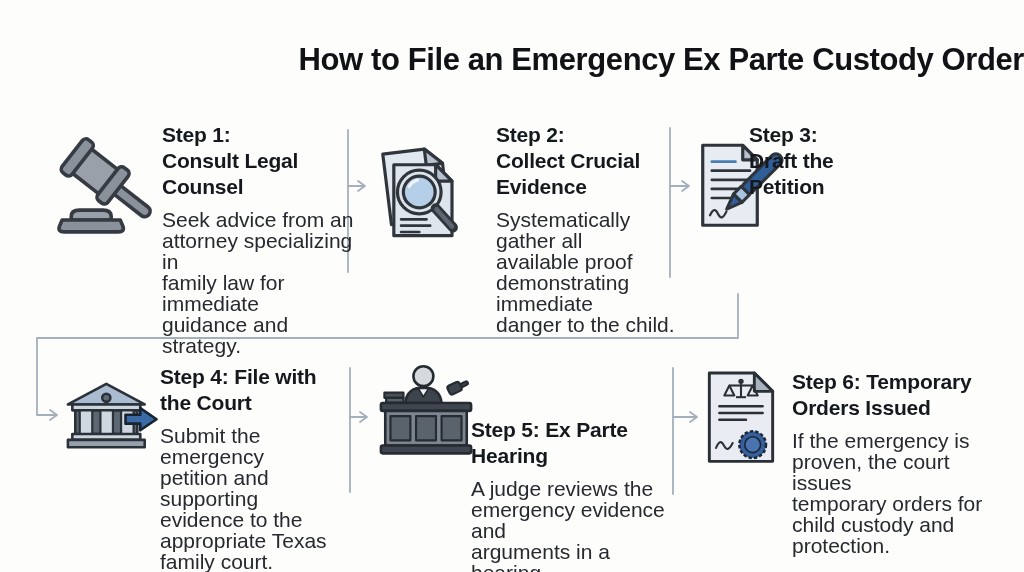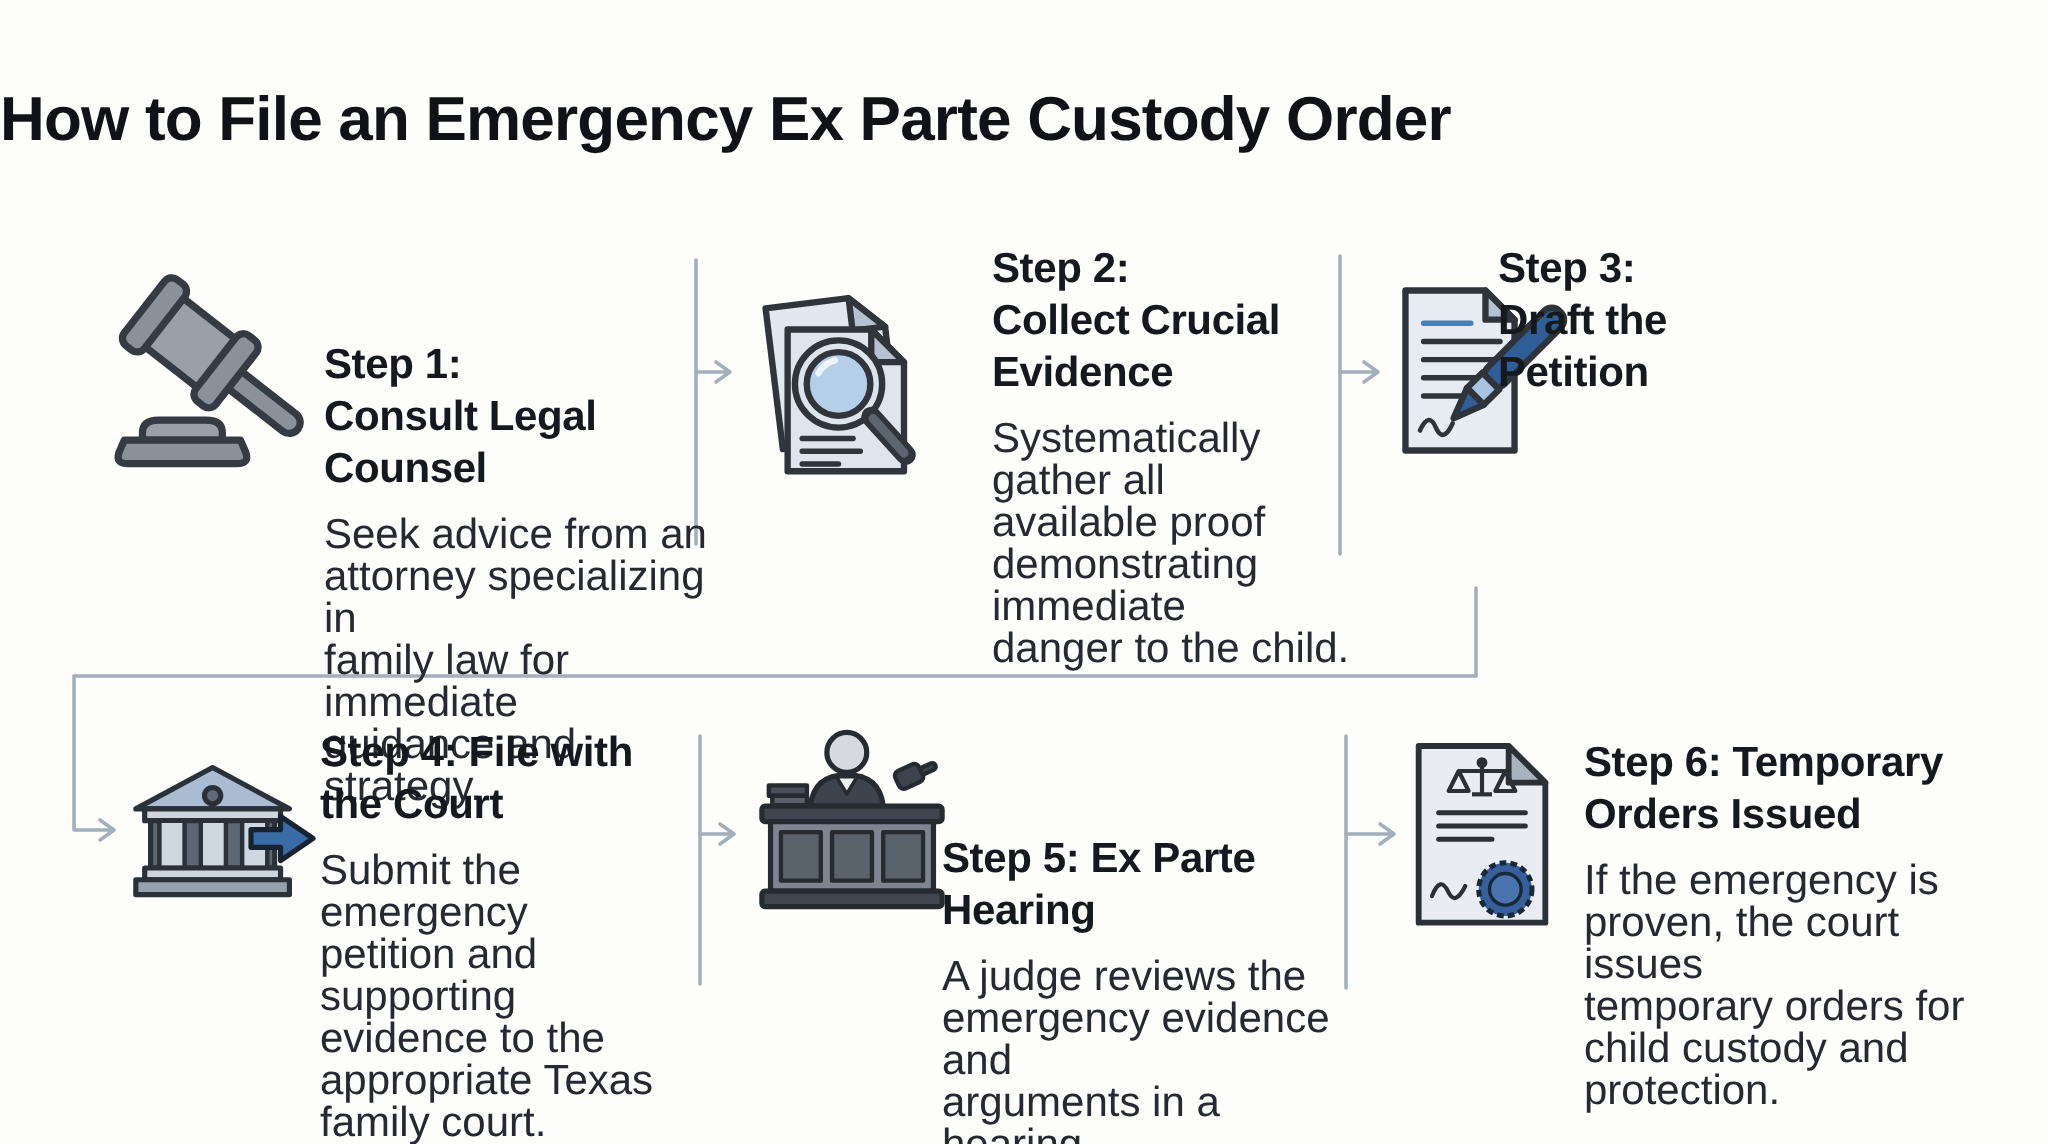--- a/index.html
+++ b/index.html
@@ -5,37 +5,37 @@
   html,body{margin:0;padding:0;}
   body{
     width:1024px;height:572px;overflow:hidden;
     background:#fdfdfb;
     font-family:"Liberation Sans","DejaVu Sans",sans-serif;
     position:relative;
   }
   .canvas{position:absolute;inset:0;}
   .title{
     position:absolute;left:0;top:42px;width:1024px;
-    text-align:left;font-size:31px;font-weight:800;
+    text-align:right;font-size:31px;font-weight:800;
     letter-spacing:-0.4px;color:#101216;white-space:nowrap;
   }
   .connectors{position:absolute;left:0;top:0;pointer-events:none;}
   .icon-box{position:absolute;}
   .icon-box svg{display:block;}
   .step-text{position:absolute;}
   .step-heading{
     font-size:21px;font-weight:700;line-height:26px;
     color:#15181d;letter-spacing:-0.2px;white-space:pre-line;
   }
   .step-desc{
     margin-top:9px;font-size:21px;line-height:21px;
     color:#26292f;white-space:pre-line;
   }
   
-  .s1i{left:44px;top:136px;}   .s1t{left:162px;top:122px;width:195px;margin-top:48px;}
+  .s1i{left:44px;top:136px;}   .s1t{left:162px;top:122px;width:195px;}
   .s2i{left:372px;top:136px;}  .s2t{left:496px;top:122px;width:198px;}
   .s3i{left:690px;top:138px;}  .s3t{left:749px;top:122px;width:205px;}
   .s4i{left:62px;top:376px;}   .s4t{left:160px;top:364px;width:195px;}
   .s5i{left:374px;top:360px;}  .s5t{left:471px;top:369px;width:200px;margin-top:48px;}
   .s6i{left:699px;top:368px;}  .s6t{left:792px;top:369px;width:210px;}
 </style>
 </head>
 <body>
 
 <div class="canvas">

